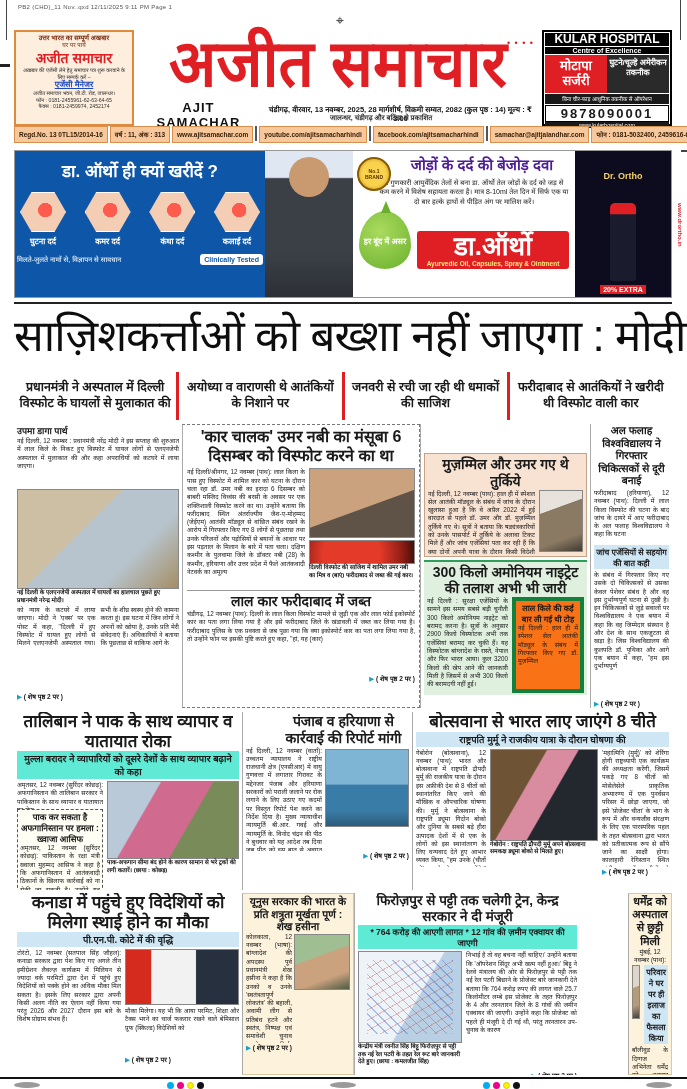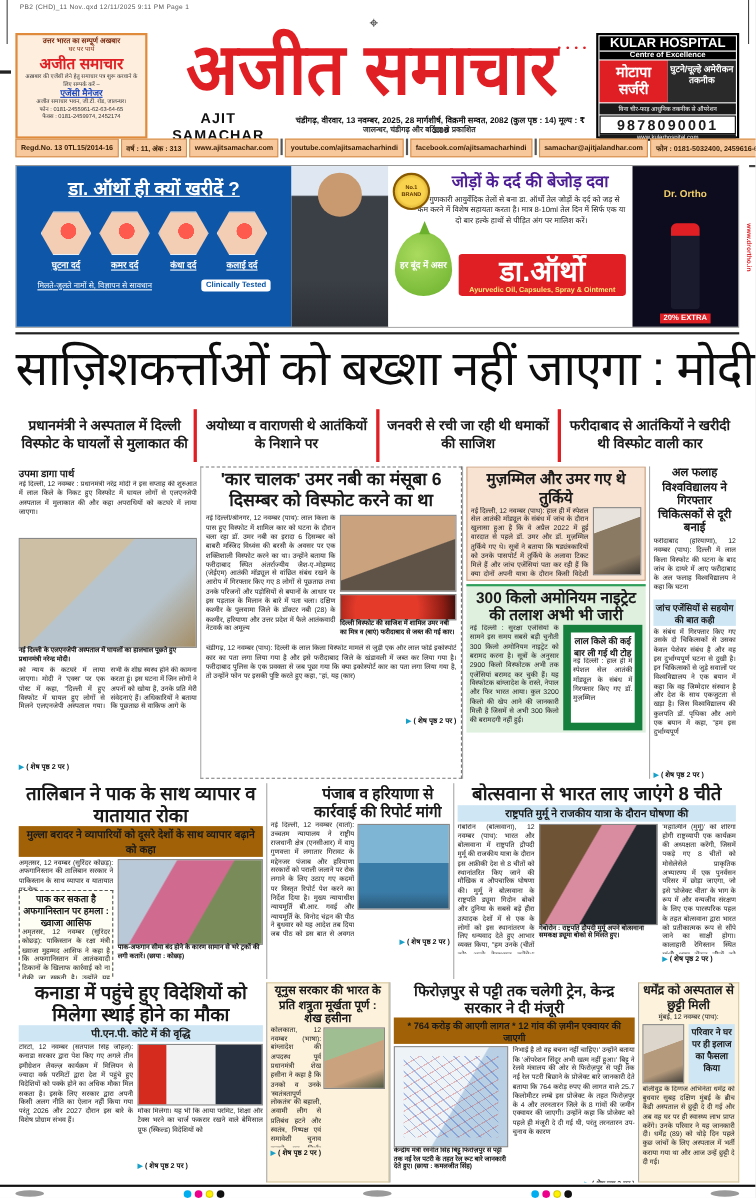--- a/index.html
+++ b/index.html
@@ -37,21 +37,21 @@
   
   .publine{position:absolute;top:113px;left:330px;font-size:7px;font-weight:bold;color:#333;}
   .infostrip{position:absolute;top:126px;left:14px;right:15px;height:17px;display:flex;align-items:stretch;gap:2px;}
   .iseg{background:#f6c89c;border:1px solid #d88f4e;color:#3a2008;font-size:6.5px;font-weight:bold;
         display:flex;align-items:center;padding:0 4px;white-space:nowrap;}
   .qr{width:15px;height:15px;background:
       repeating-linear-gradient(0deg,#111 0 2px,#fff 2px 4px),
       repeating-linear-gradient(90deg,#111 0 2px,#fff 2px 4px);background-blend-mode:screen;border:1px solid #555;}
   
   .orthoad{position:absolute;top:150px;left:14px;right:15px;height:148px;display:flex;border:1px solid #999;}
-  .ortho-left{width:250px;background:#0e57a8;color:#fff;padding:4px 19px;position:relative;text-decoration:underline;}
+  .ortho-left{width:250px;background:#0e57a8;color:#fff;padding:4px 2px;position:relative;}
   .ortho-q{font-size:17px;font-weight:bold;text-align:center;margin-top:4px;}
   .hexrow{display:flex;justify-content:space-between;margin-top:10px;}
   .hex{width:52px;text-align:center;}
   .hexpic{width:46px;height:40px;margin:0 auto;background:radial-gradient(circle at 55% 45%,#ff5a4e 0 22%,#f3cdb4 23% 70%,#e8b294 100%);
           clip-path:polygon(25% 0,75% 0,100% 50%,75% 100%,25% 100%,0 50%);border:1px solid #fff;}
   .hexlab{font-size:8px;font-weight:bold;margin-top:3px;}
   .ortho-note{font-size:7px;margin-top:8px;display:flex;justify-content:space-between;align-items:center;}
   .clin{background:#fff;color:#0e57a8;font-size:7px;font-weight:bold;border-radius:3px;padding:2px 4px;}
   .ortho-man{width:88px;background:linear-gradient(180deg,#dfe8f2 0 18%,#3b3f46 19% 70%,#2c3036 100%);position:relative;}
   .ortho-man:before{content:"";position:absolute;top:6px;left:24px;width:40px;height:40px;border-radius:50%;background:#c9996f;}
@@ -101,24 +101,24 @@
   .ph-canada{height:56px;background:linear-gradient(90deg,#d52b1e 0 22%,#f2f2f2 23% 62%,#27303f 63% 100%);border:1px solid #888;}
   .ph-hasina{height:56px;background:linear-gradient(160deg,#9fbf92 0 40%,#caa27e 41% 75%,#4f5a44 100%);border:1px solid #888;}
   .ph-map{height:92px;background:linear-gradient(120deg,#eef3f8 0 55%,#b9cfe4 56% 100%),#fff;position:relative;border:1px solid #888;}
   .ph-map:before{content:"";position:absolute;inset:8px;background:
       repeating-linear-gradient(45deg,rgba(40,90,200,.35) 0 1px,transparent 1px 7px),
       repeating-linear-gradient(-30deg,rgba(200,60,60,.3) 0 1px,transparent 1px 9px);}
   .ph-dharam{height:54px;background:linear-gradient(160deg,#dcd6cd 0 40%,#b59a7c 41% 75%,#43403b 100%);border:1px solid #888;}
   .dashedbox{border:1px dashed #777;padding:2px 4px;}
   .h-col2{font-size:16px;font-weight:bold;text-align:center;line-height:1.2;}
   .h-mid{font-size:14px;font-weight:bold;text-align:center;line-height:1.2;}
-  .pinkbox{background:#f8e3d3;border:1px solid #c9a184;padding:2px 3px;}
+  .pinkbox{background:#f8e3d3;border:1px solid #c9a184;padding:2px 3px;margin-top:29px;}
   .greenbox{background:#dff0df;border-top:2px solid #2e9e5b;padding:2px 3px;margin-top:3px;}
-  .subbox{background:#ffffff;border:7px solid #15803d;padding:1px 2px;}
-  .hl-yellow{background:#a16207;font-size:9.5px;font-weight:bold;text-align:center;padding:1px 2px;}
+  .subbox{background:#f97316;border:4px solid #15803d;padding:1px 2px;}
+  .hl-yellow{background:#5eead4;font-size:9.5px;font-weight:bold;text-align:center;padding:1px 2px;}
   .hl-blue{background:#cfe7f5;font-size:9.5px;font-weight:bold;text-align:center;padding:1px 2px;}
   .hl-blue-sm{background:#cfe7f5;font-size:8px;font-weight:bold;text-align:center;padding:1px 2px;}
   .kicker-red{background:#e01f25;color:#fff;font-size:11px;font-weight:bold;text-align:center;padding:2px 3px;}
   .creambox{background:#fdf3dc;border:1px solid #d8c9a0;padding:1px 3px;}
   .midband{position:absolute;top:712px;left:14px;right:15px;height:178px;display:flex;}
   .botband{position:absolute;top:893px;left:14px;right:15px;height:182px;display:flex;}
   .h-sec{font-size:17px;font-weight:bold;text-align:center;line-height:1.15;}
   .h-sec-sm{font-size:12px;font-weight:bold;text-align:center;line-height:1.2;}
   .inset{border:1px dashed #555;padding:1px 2px;background:#fffef4;}
   .inset .ih{font-size:8.5px;font-weight:bold;text-align:center;}
@@ -263,20 +263,21 @@
     <div class="lcol dashedbox" style="width:238px;">
       <div class="h-col2">'कार चालक' उमर नबी का मंसूबा 6 दिसम्बर को विस्फोट करने का था</div>
       <div class="flexrow" style="margin-top:3px;">
         <div class="body" style="width:118px;height:118px;overflow:hidden;">नई दिल्ली/श्रीनगर, 12 नवम्बर (पाथ): लाल किला के पास हुए विस्फोट में शामिल कार को घटना के दौरान चला रहा डॉ. उमर नबी का इरादा 6 दिसम्बर को बाबरी मस्जिद विध्वंस की बरसी के अवसर पर एक शक्तिशाली विस्फोट करने का था। उन्होंने बताया कि फरीदाबाद स्थित अंतर्राज्यीय जैश-ए-मोहम्मद (जेईएम) आतंकी मॉड्यूल से वांछित संबंध रखने के आरोप में गिरफ्तार किए गए 8 लोगों से पूछताछ तथा उनके परिजनों और पड़ोसियों से बयानों के आधार पर इस पड़ताल के मिलान के बारे में पता चला। दक्षिण कश्मीर के पुलवामा जिले के डॉक्टर नबी (28) के कश्मीर, हरियाणा और उत्तर प्रदेश में फैले आतंकवादी नेटवर्क का अमूल्य</div>
         <div style="flex:1;">
           <div class="ph ph-umar"></div>
           <div class="ph ph-car" style="height:24px;margin-top:2px;"></div>
           <div class="caption">दिल्ली विस्फोट की साजिश में शामिल उमर नबी का मित्र व (बाएं) फरीदाबाद से जब्त की गई कार।</div>
         </div>
       </div>
+      <div class="h-mid" style="margin-top:4px;border-top:1px solid #999;padding-top:2px;">लाल कार फरीदाबाद में जब्त</div>
       <div class="body" style="height:64px;overflow:hidden;">चंडीगढ़, 12 नवम्बर (पाथ): दिल्ली के लाल किला विस्फोट मामले से जुड़ी एक और लाल फोर्ड इकोस्पोर्ट कार का पता लगा लिया गया है और इसे फरीदाबाद जिले के खंडावली में जब्त कर लिया गया है। फरीदाबाद पुलिस के एक प्रवक्ता से जब पूछा गया कि क्या इकोस्पोर्ट कार का पता लगा लिया गया है, तो उन्होंने फोन पर इसकी पुष्टि करते हुए कहा, ''हां, यह (कार)</div>
       <div class="cont" style="text-align:right;"><span class="arr">▶</span> <span>( शेष पृष्ठ 2 पर )</span></div>
     </div>
 
     <div class="lcol" style="width:170px;">
       <div class="pinkbox">
         <div class="h-mid">मुज़म्मिल और उमर गए थे तुर्किये</div>
         <div class="flexrow">
           <div class="body" style="flex:1;height:64px;overflow:hidden;">नई दिल्ली, 12 नवम्बर (पाथ): हाल ही में स्पेशल सेल आतंकी मॉड्यूल के संबंध में जांच के दौरान खुलासा हुआ है कि वे अप्रैल 2022 में हुई वारदात से पहले डॉ. उमर और डॉ. मुज़म्मिल तुर्किये गए थे। सूत्रों ने बताया कि षड्यंत्रकारियों को उनके पासपोर्ट में तुर्किये के अलावा टिकट मिले हैं और जांच एजेंसियां पता कर रही हैं कि क्या दोनों अपनी यात्रा के दौरान किसी विदेशी आका से भी मिले थे।</div>
           <div style="width:44px;">
@@ -378,21 +379,21 @@
       <div class="flexrow" style="margin-top:2px;">
         <div style="width:104px;">
           <div class="ph ph-map"></div>
           <div class="caption">केन्द्रीय मंत्री रवनीत सिंह बिट्टू फिरोज़पुर से पट्टी तक नई रेल पटरी के तहत रेल रूट बारे जानकारी देते हुए। (छाया : कमलजीत सिंह)</div>
         </div>
         <div class="body" style="flex:1;height:120px;overflow:hidden;">निभाई है तो वह बचना नहीं चाहिए।' उन्होंने बताया कि 'ऑपरेशन सिंदूर अभी खत्म नहीं हुआ।' बिट्टू ने रेलवे मंत्रालय की ओर से फिरोज़पुर से पट्टी तक नई रेल पटरी बिछाने के प्रोजेक्ट बारे जानकारी देते बताया कि 764 करोड़ रुपए की लागत वाले 25.7 किलोमीटर लम्बे इस प्रोजेक्ट के तहत फिरोज़पुर के 4 और तरनतारन जिले के 8 गांवों की जमीन एक्वायर की जाएगी। उन्होंने कहा कि प्रोजेक्ट को पहले ही मंजूरी दे दी गई थी, परंतु तरनतारन उप-चुनाव के कारण</div>
       </div>
       <div class="cont" style="text-align:right;"><span class="arr">▶</span> <span>( शेष पृष्ठ 2 पर )</span></div>
     </div>
 
-    <div class="lcol creambox" style="flex:1;">
+    <div class="lcol creambox" style="flex:1;margin-left:48px;">
       <div class="h-sec-sm" style="font-size:11px;">धर्मेंद्र को अस्पताल से छुट्टी मिली</div>
       <div class="body" style="text-align:center;">मुंबई, 12 नवम्बर (पाथ):</div>
       <div class="flexrow" style="margin-top:1px;">
         <div class="ph ph-dharam" style="width:38px;"></div>
         <div class="hl-blue-sm" style="flex:1;">परिवार ने घर पर ही इलाज का फैसला किया</div>
       </div>
       <div class="body" style="height:88px;overflow:hidden;margin-top:2px;">बॉलीवुड के दिग्गज अभिनेता धर्मेंद्र को बुधवार सुबह दक्षिण मुंबई के ब्रीच कैंडी अस्पताल से छुट्टी दे दी गई और अब वह घर पर ही स्वास्थ्य लाभ प्राप्त करेंगे। उनके परिवार ने यह जानकारी दी। धर्मेंद्र (89) को थोड़े दिन पहले कुछ जांचों के लिए अस्पताल में भर्ती कराया गया था और आज उन्हें छुट्टी दे दी गई।</div>
       <div class="cont"> </div>
     </div>
   </div>

